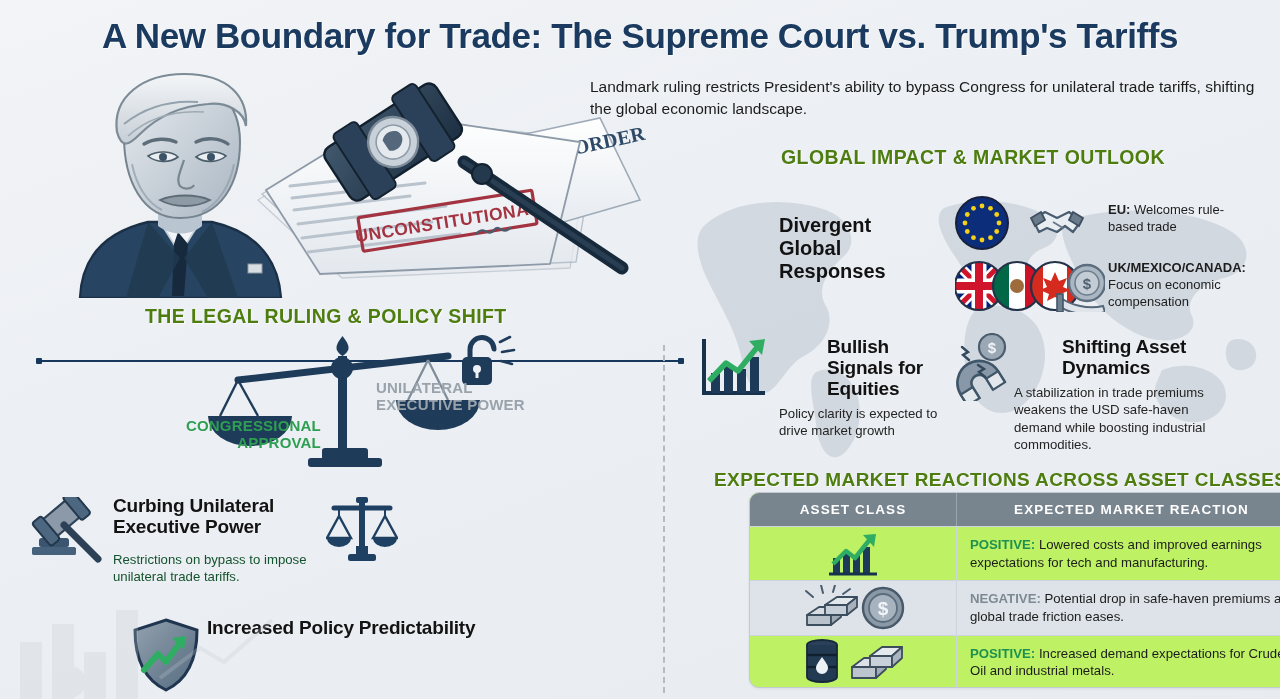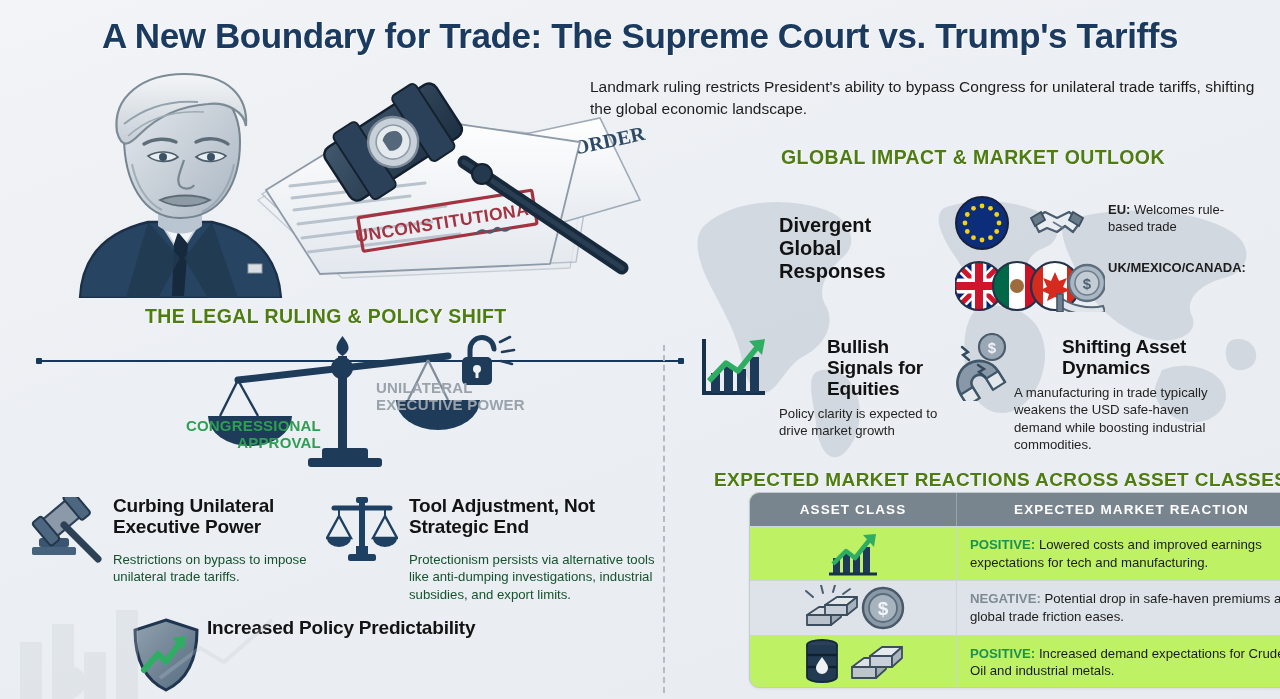--- a/index.html
+++ b/index.html
@@ -319,24 +319,20 @@
     <rect x="33" y="8" width="6" height="46" fill="#1e4062"></rect>
     <line x1="8" y1="14" x2="64" y2="14" stroke="#1e4062" stroke-width="5" stroke-linecap="round"></line>
     <rect x="30" y="3" width="12" height="6" rx="2" fill="#1e4062"></rect>
     <line x1="13" y1="14" x2="13" y2="22" stroke="#1e4062" stroke-width="2"></line>
     <line x1="59" y1="14" x2="59" y2="22" stroke="#1e4062" stroke-width="2"></line>
     <path d="M13 22 L1 44 L25 44 Z" fill="none" stroke="#1e4062" stroke-width="2.4"></path>
     <path d="M1 44 L25 44 A12 9 0 0 1 1 44 Z" fill="#1e4062"></path>
     <path d="M59 22 L47 44 L71 44 Z" fill="none" stroke="#1e4062" stroke-width="2.4"></path>
     <path d="M47 44 L71 44 A12 9 0 0 1 47 44 Z" fill="#1e4062"></path>
   </svg>
-  <div class="bullet" id="bullet-2">
-    <div class="b-title">Tool Adjustment, Not Strategic End</div>
-    <div class="b-desc">Protectionism persists via alternative tools like anti-dumping investigations, industrial subsidies, and export limits.</div>
-  </div>
 
   <svg class="b-icon" id="icon-shield" viewBox="0 0 68 74">
     <defs>
       <linearGradient id="shg" x1="0" y1="0" x2="1" y2="1">
         <stop offset="0" stop-color="#92a1ae"></stop>
           <stop offset="1" stop-color="#556b80"></stop>
       </linearGradient>
     </defs>
     <path d="M34 2 L65 12 C65 42 55 62 34 72 C13 62 3 42 3 12 Z" fill="url(#shg)" stroke="#1f3burn" stroke-width="0"></path>
     <path d="M34 2 L65 12 C65 42 55 62 34 72 C13 62 3 42 3 12 Z" fill="none" stroke="#1f3550" stroke-width="3"></path>
@@ -442,20 +438,21 @@
     <g transform="translate(110,8)">
       <circle cx="22" cy="19" r="18" fill="#aab6c2" stroke="#5c6d7d" stroke-width="2.4"></circle>
       <circle cx="22" cy="19" r="12" fill="#c3ccd5" stroke="#6d7e8e" stroke-width="1.6"></circle>
       <text x="22" y="25" font-family="Liberation Sans, sans-serif" font-size="15" font-weight="bold" fill="#4d5f70" text-anchor="middle">$</text>
       <path d="M-4 34 C4 40 22 46 38 42 L40 48 C22 54 2 48 -6 42 Z" fill="#dfe5ea" stroke="#556779" stroke-width="2"></path>
       <path d="M-8 30 l6 0 l0 18 l-6 0 Z" fill="#6e7f90" stroke="#425567" stroke-width="1.6"></path>
     </g>
   </svg>
   <div class="fr-text" id="ukm-text">
     <b>UK/MEXICO/CANADA:</b><br>
+    <span>Focus on economic compensation</span>
   </div>
 
   <svg id="icon-chart" viewBox="0 0 70 62">
     <line x1="5" y1="2" x2="5" y2="56" stroke="#17324d" stroke-width="4"></line>
     <line x1="3" y1="56" x2="66" y2="56" stroke="#17324d" stroke-width="4"></line>
     <g fill="#1d3a59">
       <rect x="12" y="36" width="9" height="20"></rect>
       <rect x="25" y="28" width="9" height="28"></rect>
       <rect x="38" y="32" width="9" height="24"></rect>
       <rect x="51" y="20" width="9" height="36"></rect>
@@ -474,21 +471,21 @@
       <rect x="10" y="52" width="14" height="13" fill="#e3e8ed" stroke="#3f5668" stroke-width="2.2"></rect>
       <rect x="40" y="52" width="14" height="13" fill="#e3e8ed" stroke="#3f5668" stroke-width="2.2"></rect>
     </g>
     <circle cx="52" cy="14" r="13" fill="#9aa7b4" stroke="#4a5c6e" stroke-width="2.2"></circle>
     <text x="52" y="20" font-family="Liberation Sans, sans-serif" font-size="15" font-weight="bold" fill="#f1f4f7" text-anchor="middle">$</text>
     <path d="M22 14 l6 5 l-5 3 l6 5" fill="none" stroke="#33485c" stroke-width="2.4" stroke-linecap="round"></path>
     <path d="M38 32 l6 4 l-5 3 l6 5" fill="none" stroke="#33485c" stroke-width="2.4" stroke-linecap="round"></path>
   </svg>
   <div id="feat-assets">
     <div class="feat-title">Shifting Asset Dynamics</div>
-    <div class="feat-desc">A manufacturing in trade typically weakens the USD safe-haven demand while boosting industrial commodities.</div>
+    <div class="feat-desc">A stabilization in trade premiums weakens the USD safe-haven demand while boosting industrial commodities.</div>
   </div>
 
   <div class="sect-head" id="head-table">EXPECTED MARKET REACTIONS ACROSS ASSET CLASSES</div>
 
   <div id="table">
     <div id="thead">
       <div class="th">ASSET CLASS</div>
       <div class="th">EXPECTED MARKET REACTION</div>
     </div>
 

